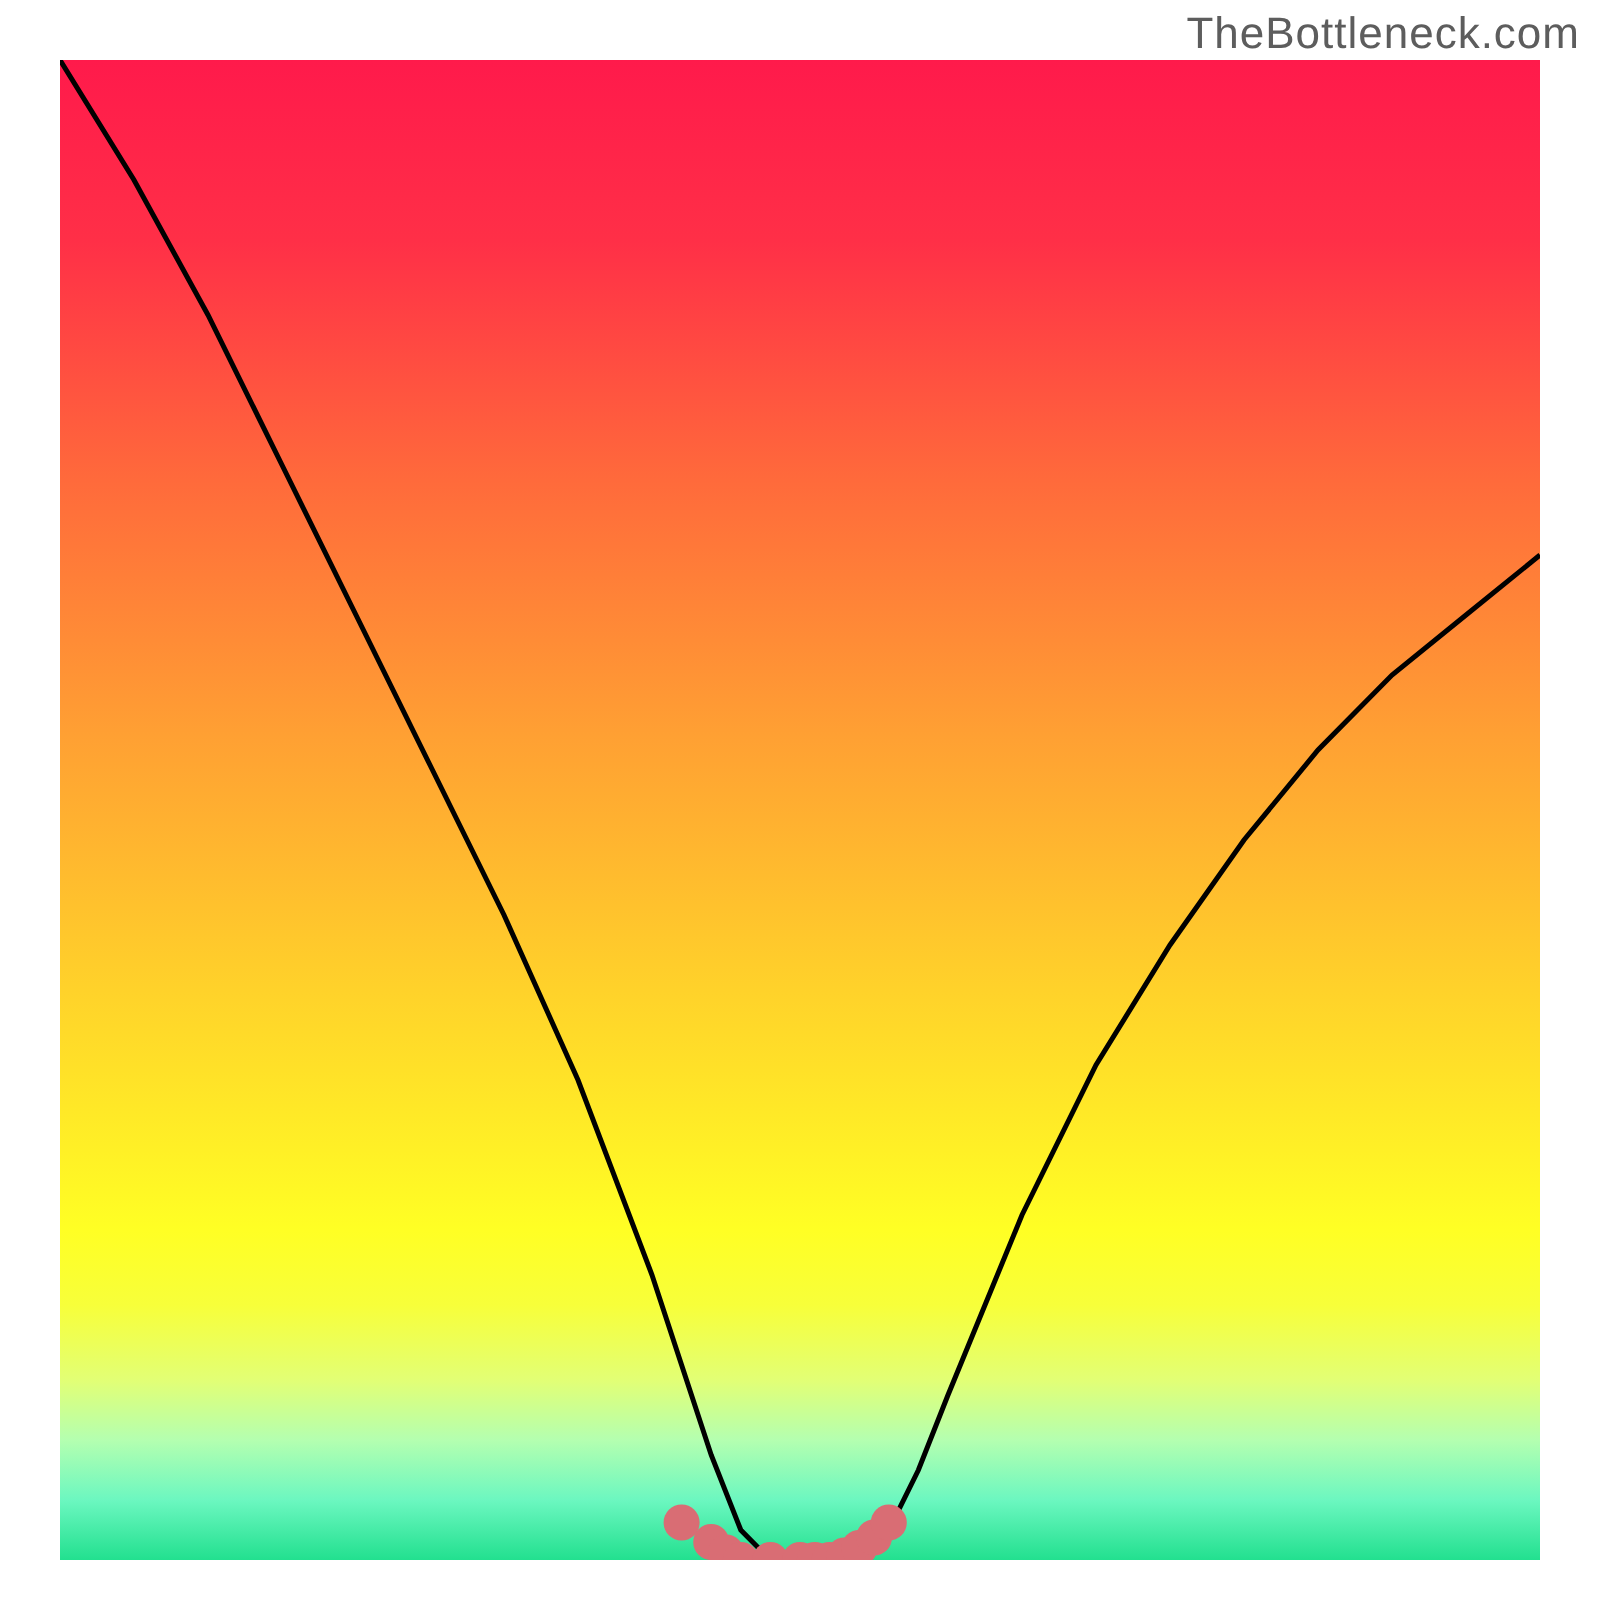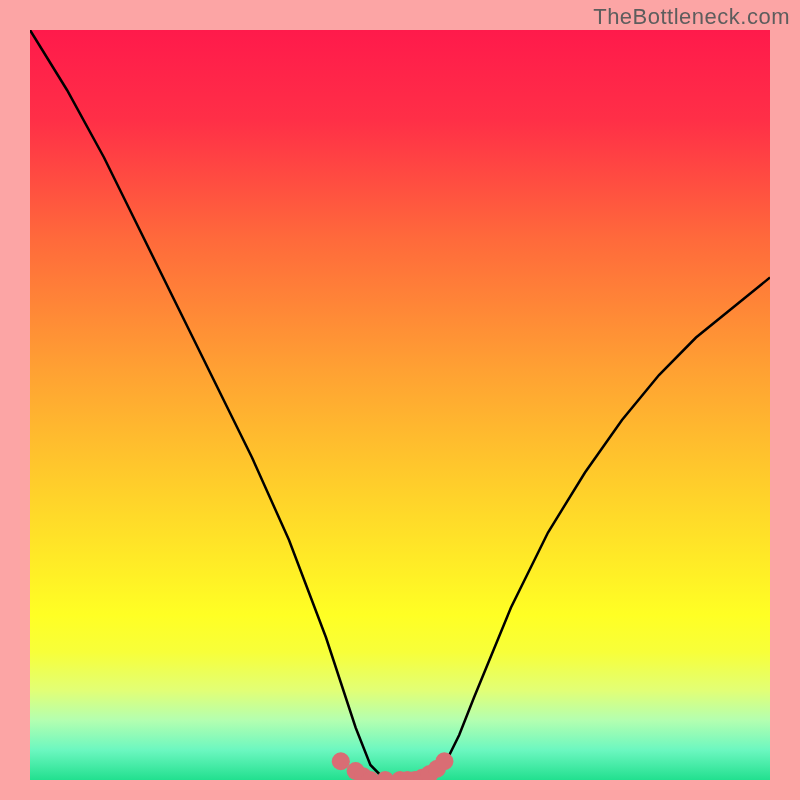--- a/index.html
+++ b/index.html
@@ -8,21 +8,21 @@
     width: 800px;
     height: 800px;
     overflow: hidden;
     background: #000;
     font-family: Arial, Helvetica, sans-serif;
   }
   .frame {
     position: relative;
     width: 800px;
     height: 800px;
-    background: #fca5a5;
+    background: #ffffff;
   }
   .watermark {
     position: absolute;
     top: 4px;
     right: 10px;
     color: #5d5d5d;
     font-size: 22px;
     font-weight: 500;
     letter-spacing: 0.5px;
     z-index: 50;

